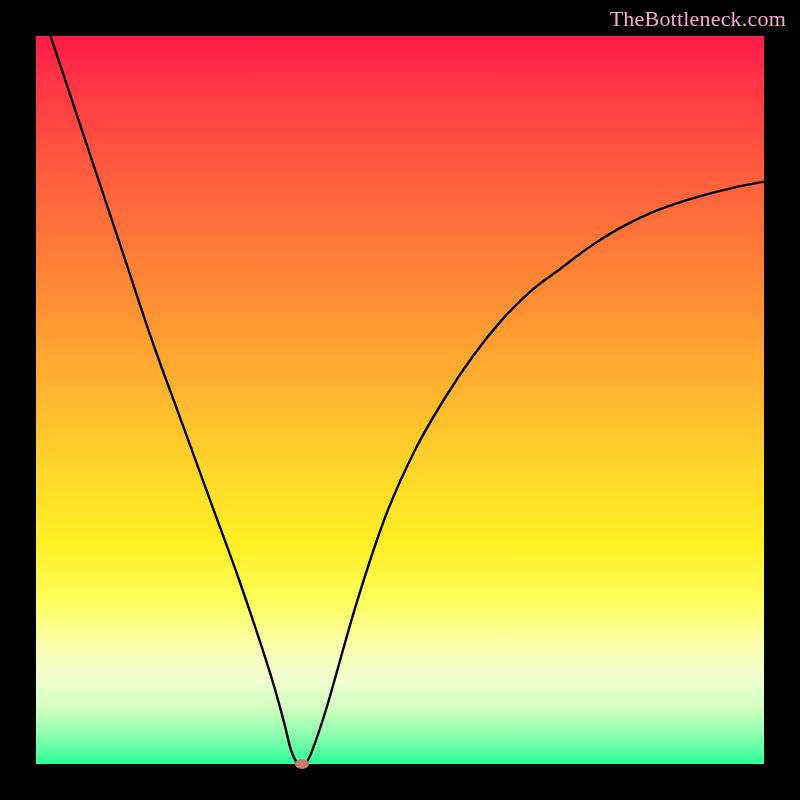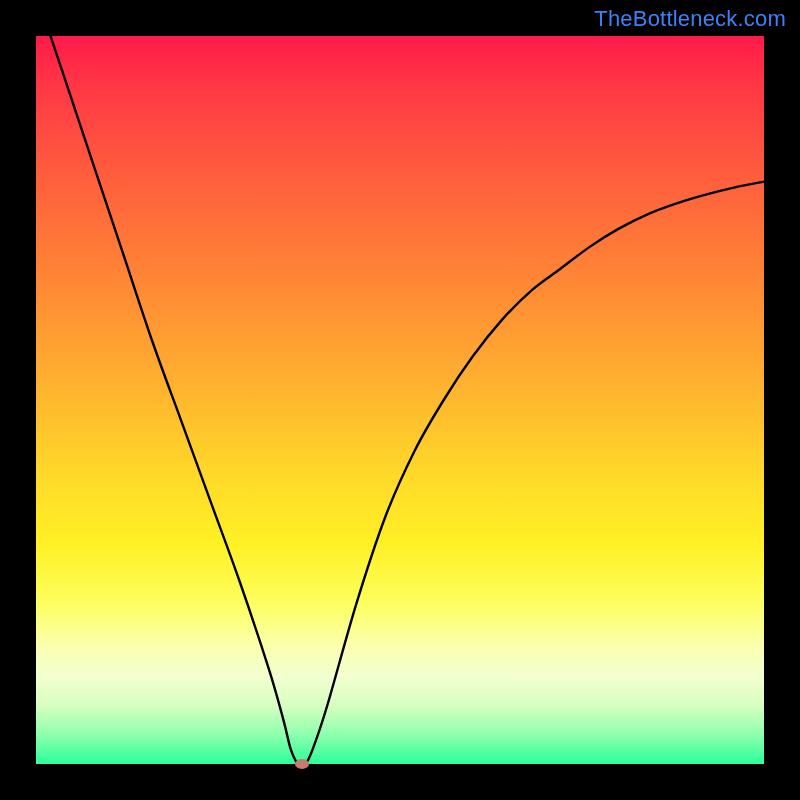--- a/index.html
+++ b/index.html
@@ -38,24 +38,25 @@
       #fbffb0 84%,
       #f2ffd0 88%,
       #d6ffc0 92%,
       #8dffad 96%,
       #2bff9a 100%);
   }
   .watermark {
     position: absolute;
     top: 6px;
     right: 14px;
-    color: #3b82f6;
+    color: #f9a8d4;
     font-size: 22px;
     font-weight: 500;
     letter-spacing: 0.2px;
+    font-family: Liberation Serif, serif;
   }
   svg.curve {
     position: absolute;
     left: 0;
     top: 0;
     width: 728px;
     height: 728px;
   }
   .marker {
     position: absolute;

